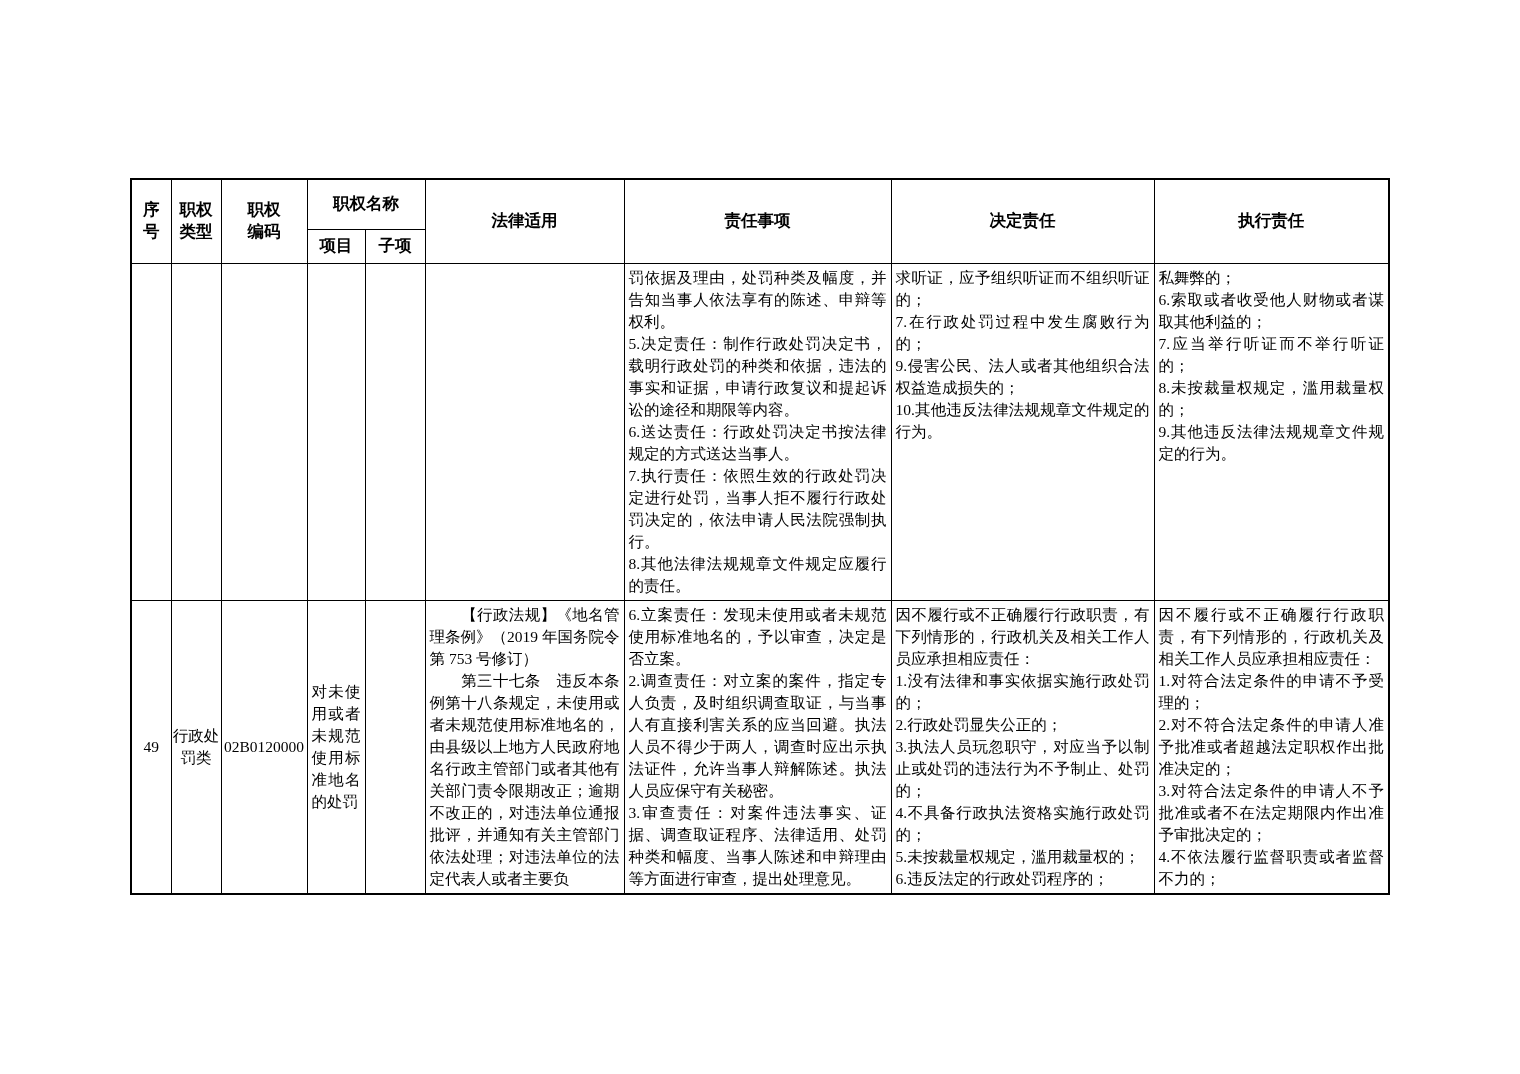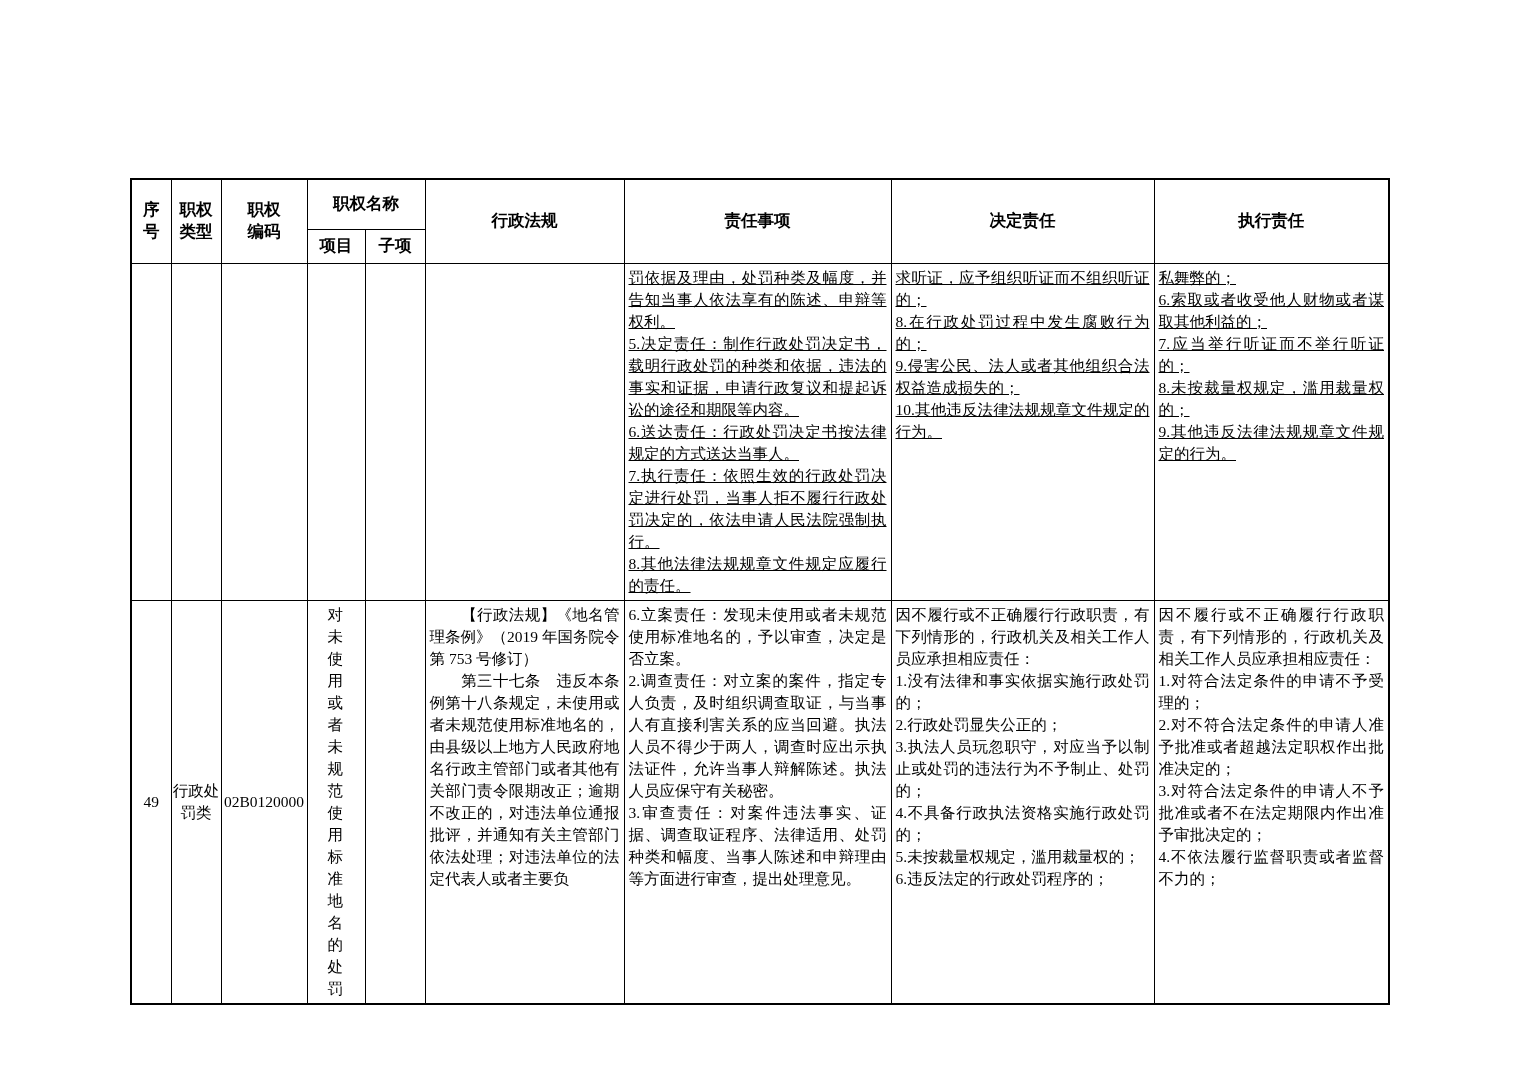--- a/index.html
+++ b/index.html
@@ -52,25 +52,25 @@
   td.cell-center {
     vertical-align: middle;
     text-align: center;
     white-space: pre-line;
     padding: 2px 1px;
   }
   td.cell-item {
     vertical-align: middle;
     text-align: justify;
     white-space: pre-line;
-    padding: 3px 20px;
+    padding: 3px 4px;
   }
   tr.hr1 { height: 50px; }
   tr.hr2 { height: 34px; }
-  tr.dr1 { height: 327px; text-decoration: underline; }
+  tr.dr1 { height: 327px; }
   tr.dr2 { height: 286px; }
 </style>
 </head>
 <body>
 
 <div class="page">
   <table class="authority">
     <colgroup>
       <col style="width:40px">
       <col style="width:50px">
@@ -85,21 +85,21 @@
 
     <tbody>
         <tr class="hr1">
       <th rowspan="2">序
 号</th>
       <th rowspan="2">职权
 类型</th>
       <th rowspan="2">职权
 编码</th>
       <th colspan="2">职权名称</th>
-      <th rowspan="2">行政法规</th>
+      <th rowspan="2">法律适用</th>
       <th rowspan="2">责任事项</th>
       <th rowspan="2">决定责任</th>
       <th rowspan="2">执行责任</th>
     </tr>
     <tr class="hr2">
       <th>项目</th>
       <th>子项</th>
     </tr>
 
     <tr class="dr1">
@@ -108,21 +108,21 @@
       <td class="cell-center"></td>
       <td class="cell-item"></td>
       <td class="cell-item"></td>
       <td class="cell-text"></td>
       <td class="cell-text">罚依据及理由，处罚种类及幅度，并告知当事人依法享有的陈述、申辩等权利。
 5.决定责任：制作行政处罚决定书，载明行政处罚的种类和依据，违法的事实和证据，申请行政复议和提起诉讼的途径和期限等内容。
 6.送达责任：行政处罚决定书按法律规定的方式送达当事人。
 7.执行责任：依照生效的行政处罚决定进行处罚，当事人拒不履行行政处罚决定的，依法申请人民法院强制执行。
 8.其他法律法规规章文件规定应履行的责任。</td>
       <td class="cell-text">求听证，应予组织听证而不组织听证的；
-8.在行政处罚过程中发生腐败行为的；
+7.在行政处罚过程中发生腐败行为的；
 9.侵害公民、法人或者其他组织合法权益造成损失的；
 10.其他违反法律法规规章文件规定的行为。</td>
       <td class="cell-text">私舞弊的；
 6.索取或者收受他人财物或者谋取其他利益的；
 7.应当举行听证而不举行听证的；
 8.未按裁量权规定，滥用裁量权的；
 9.其他违反法律法规规章文件规定的行为。</td>
     </tr>
 
     <tr class="dr2">

